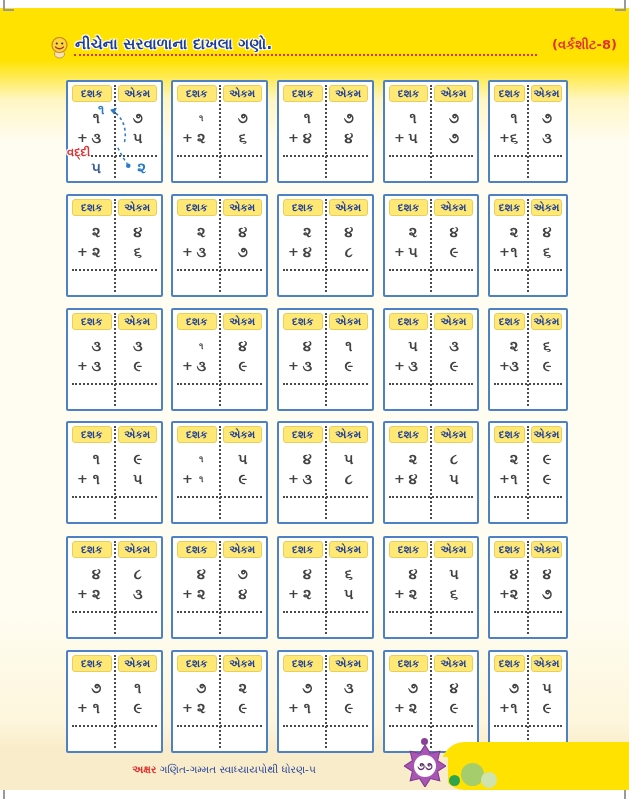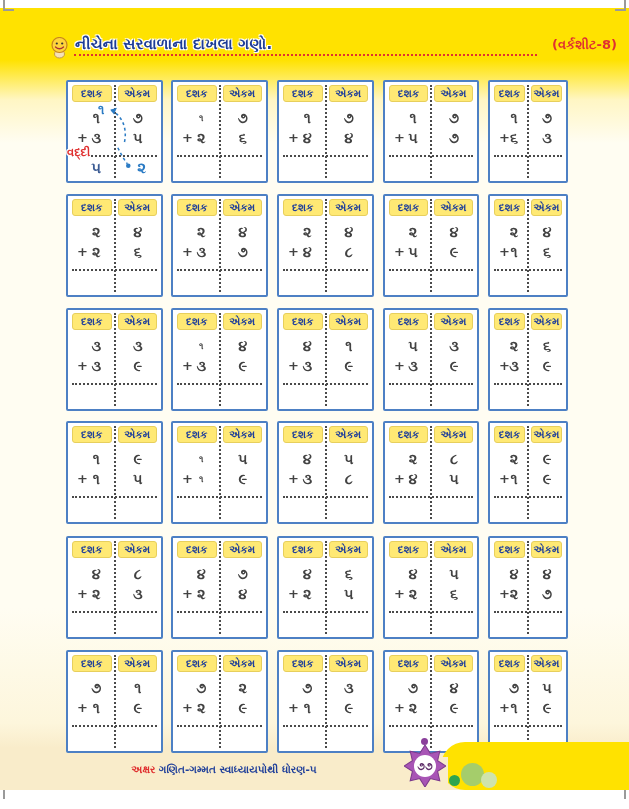--- a/index.html
+++ b/index.html
@@ -54,21 +54,21 @@
   .ans-o{position:absolute;left:50%;width:50%;top:55px;text-align:center;transform:translateX(4px);
          font-size:15px;font-weight:bold;color:var(--annotation-blue);}
   .arrows{position:absolute;left:0;top:0;width:100%;height:100%;z-index:2;pointer-events:none;}
 
   
   .footer-yellow{position:absolute;right:0;top:742px;width:188px;height:48px;
                  background:var(--page-yellow);border-radius:26px 0 0 26px;}
   .footer-band{position:absolute;left:0;top:757px;width:448px;height:33px;background:var(--footer-bg);}
   .footer-text{position:absolute;left:0;right:0;top:6px;text-align:center;font-size:10.5px;white-space:nowrap;}
   .footer-text .red{color:var(--accent-red);font-weight:bold;}
-  .footer-text .blue{color:var(--header-text);font-weight:bold;}
+  .footer-text .blue{color:var(--header-text);font-weight:normal;}
   .star{position:absolute;left:404px;top:745px;z-index:2;}
   .star-dot{position:absolute;left:421px;top:738px;width:7px;height:7px;border-radius:50%;
             background:#8a3f9b;z-index:2;}
   .gdot{position:absolute;border-radius:50%;z-index:2;}
   .gdot.d1{left:449px;top:775px;width:11px;height:11px;background:var(--dot-green-dark);}
   .gdot.d2{left:461px;top:763px;width:23px;height:23px;background:var(--dot-green-light);}
   .gdot.d3{left:481px;top:772px;width:16px;height:16px;background:#cfe3ac;}
 </style>
 </head>
 <body>

